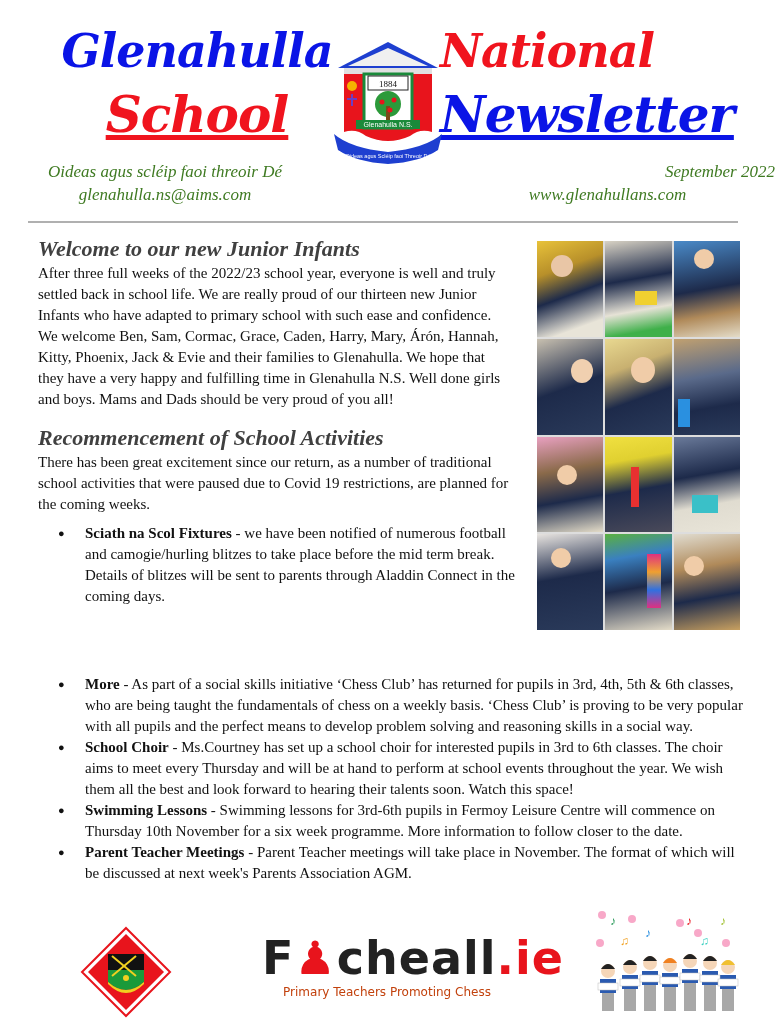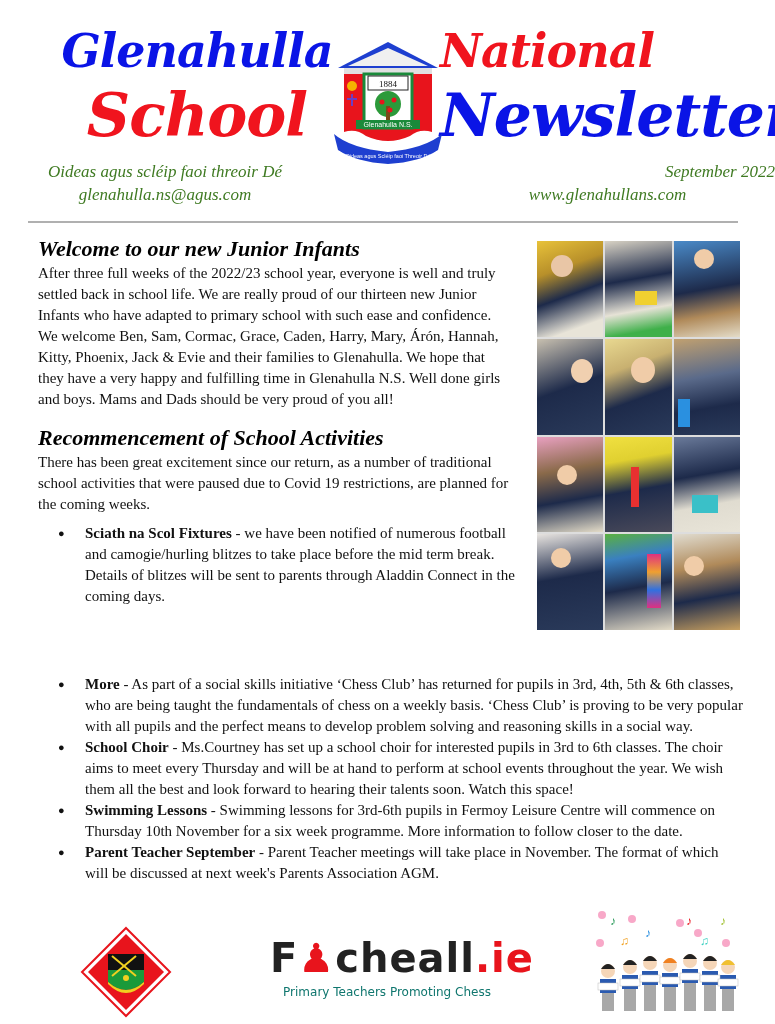--- a/index.html
+++ b/index.html
@@ -1,41 +1,41 @@
 <!DOCTYPE html>
 <html><head>
 <meta charset="utf-8">
 <style>
   html, body { margin:0; padding:0; background:#ffffff; }
   body { width:775px; height:1024px; position:relative; overflow:hidden; font-family:"Liberation Serif", serif; color:#111; }
   .script { font-family:"DejaVu Serif", serif; font-style:italic; font-weight:bold; letter-spacing:-1px; }
   .title-left { position:absolute; left:0; width:330px; text-align:center;margin-left:32px; }
   .title-right { position:absolute; left:440px; width:335px; }
   .t1 { top:24px; font-size:46px; line-height:54px; }
-  .t2 { top:88px; font-size:60px; line-height:54px; }
+  .t2 { top:88px; font-size:50px; line-height:54px;text-decoration:underline; }
   .blue { color:#0a14e6; }
   .red { color:#f0141e; }
   .sub { position:absolute; font-family:"Liberation Serif", serif; font-style:italic; color:#3f7a22; font-size:17px; line-height:23px; text-align:center; }
   .crest { position:absolute; left:330px; top:40px; width:116px; height:126px; }
-  .section-h { position:absolute; left:38px; font-style:italic; font-weight:bold; color:#000000; font-size:22px; line-height:26px; }
+  .section-h { position:absolute; left:38px; font-style:italic; font-weight:bold; color:#404040; font-size:22px; line-height:26px; }
   .para { position:absolute; left:38px; width:480px; font-size:15px; line-height:21px; }
   ul.acts { position:absolute; left:38px; margin:0; padding:0; list-style:none; font-size:15px; line-height:21px; }
   ul.acts li { position:relative; padding-left:47px; }
   ul.acts li::before { content:"●"; position:absolute; left:20px; top:0; font-size:11px; }
   .photos { position:absolute; left:537px; top:241px; width:203px; height:389px; display:grid; grid-template-columns:repeat(3,1fr); grid-template-rows:repeat(4,1fr); gap:2px; background:#ddd; }
   .photo { position:relative; overflow:hidden; }
   .footer-logo { position:absolute; }
 </style>
 </head>
 <body>
 
 <div class="title-left script blue t1">Glenahulla</div>
 <div class="title-left script red t2">School</div>
 <div class="sub" style="left:0;width:330px;top:160px;">Oideas agus scléip faoi threoir Dé</div>
-<div class="sub" style="left:0;width:330px;top:183px;">glenahulla.ns@agus.com</div>
+<div class="sub" style="left:0;width:330px;top:183px;">glenahulla.ns@aims.com</div>
 
 <div class="title-right script red t1">National</div>
 <div class="title-right script blue t2">Newsletter</div>
 <div class="sub" style="left:440px;width:335px;top:160px;text-align:right;">September 2022</div>
 <div class="sub" style="left:440px;width:335px;top:183px;">www.glenahullans.com</div>
 
 <svg class="crest" viewBox="0 0 116 126">
   <polygon points="8,28 58,2 108,28" fill="#1e3fd0"></polygon>
   <polygon points="18,26 58,8 98,26" fill="#f0f0f0"></polygon>
   <rect x="14" y="28" width="88" height="6" fill="#e0e0e0"></rect>
@@ -65,21 +65,21 @@
 <div class="section-h" style="top:425px;">Recommencement of School Activities</div>
 <div class="para" style="top:452px;width:480px;">There has been great excitement since our return, as a number of traditional school activities that were paused due to Covid 19 restrictions, are planned for the coming weeks.</div>
 
 <ul class="acts" style="top:523px;width:490px;">
   <li><b>Sciath na Scol Fixtures</b><span> - we have been notified of numerous football and camogie/hurling blitzes to take place before the mid term break. Details of blitzes will be sent to parents through Aladdin Connect in the coming days.</span></li>
 </ul>
 <ul class="acts" style="top:674px;width:705px;">
   <li><b>More</b><span> - As part of a social skills initiative ‘Chess Club’ has returned for pupils in 3rd, 4th, 5th &amp; 6th classes, who are being taught the fundamentals of chess on a weekly basis. ‘Chess Club’ is proving to be very popular with all pupils and the perfect means to develop problem solving and reasoning skills in a social way.</span></li>
   <li><b>School Choir</b><span> - Ms.Courtney has set up a school choir for interested pupils in 3rd to 6th classes. The choir aims to meet every Thursday and will be at hand to perform at school events throughout the year. We wish them all the best and look forward to hearing their talents soon. Watch this space!</span></li>
   <li><b>Swimming Lessons</b><span> - Swimming lessons for 3rd-6th pupils in Fermoy Leisure Centre will commence on Thursday 10th November for a six week programme. More information to follow closer to the date.</span></li>
-  <li><b>Parent Teacher September</b><span>  - Parent Teacher meetings will take place in November. The format of which will be discussed at next week's Parents Association AGM.</span></li>
+  <li><b>Parent Teacher Meetings</b><span>  - Parent Teacher meetings will take place in November. The format of which will be discussed at next week's Parents Association AGM.</span></li>
 </ul>
 
 <div class="photos">
   <div class="photo" style="background:linear-gradient(160deg,#e8c23a 0%,#b8902a 30%,#1d2a4a 55%,#e8e4d8 85%);">
       <div style="position:absolute;left:14px;top:14px;width:22px;height:22px;border-radius:50%;background:#e9c6a6;"></div>
     </div>
   <div class="photo" style="background:linear-gradient(170deg,#d8d2c4 0%,#1d2a4a 40%,#e6e2d6 70%,#3fb04a 90%);">
       <div style="position:absolute;left:30px;top:50px;width:22px;height:14px;background:#f0d030;"></div>
     </div>
   <div class="photo" style="background:linear-gradient(170deg,#4a8ac8 0%,#1d2a4a 50%,#b08a5a 75%,#e4dcc8 100%);">
@@ -119,22 +119,22 @@
   <polygon points="46,8 84,46 46,84 8,46" fill="#e8141c"></polygon>
   <rect x="28" y="28" width="36" height="16" fill="#111"></rect>
   <path d="M28,44 H64 V56 Q46,72 28,56 Z" fill="#1a9a3a"></path>
   <path d="M28,56 Q46,72 64,56 V58 Q46,76 28,58 Z" fill="#f0d020"></path>
   <line x1="32" y1="30" x2="56" y2="50" stroke="#f0d020" stroke-width="2"></line>
   <line x1="56" y1="30" x2="32" y2="50" stroke="#f0d020" stroke-width="2"></line>
   <circle cx="46" cy="52" r="3" fill="#f0d020"></circle>
 </svg>
 
 <div class="footer-logo" style="left:262px;top:935px;width:250px;text-align:center;">
-  <div style="font-family:'DejaVu Sans',sans-serif;font-weight:bold;font-size:40px;line-height:46px;letter-spacing:1px;margin-left:8px;"><span style="color:#222;">F</span><span style="color:#e8141c;">♟</span><span style="color:#222;">cheall</span><span style="color:#e8141c;">.ie</span></div>
-  <div style="font-family:'DejaVu Sans',sans-serif;font-size:12px;color:#0f766e;margin-top:4px;">Primary Teachers Promoting Chess</div>
+  <div style="font-family:'DejaVu Sans',sans-serif;font-weight:bold;font-size:46px;line-height:46px;letter-spacing:1px;"><span style="color:#222;">F</span><span style="color:#e8141c;">♟</span><span style="color:#222;">cheall</span><span style="color:#e8141c;">.ie</span></div>
+  <div style="font-family:'DejaVu Sans',sans-serif;font-size:12px;color:#c2410c;margin-top:4px;">Primary Teachers Promoting Chess</div>
 </div>
 
 <svg class="footer-logo" style="left:590px;top:905px;" width="150" height="112" viewBox="0 0 150 112">
   <g fill="#f8a8c8">
       <circle cx="12" cy="10" r="4"></circle>
       <circle cx="42" cy="14" r="4"></circle>
       <circle cx="90" cy="18" r="4"></circle>
       <circle cx="108" cy="28" r="4"></circle>
       <circle cx="136" cy="38" r="4"></circle>
       <circle cx="10" cy="38" r="4"></circle>

